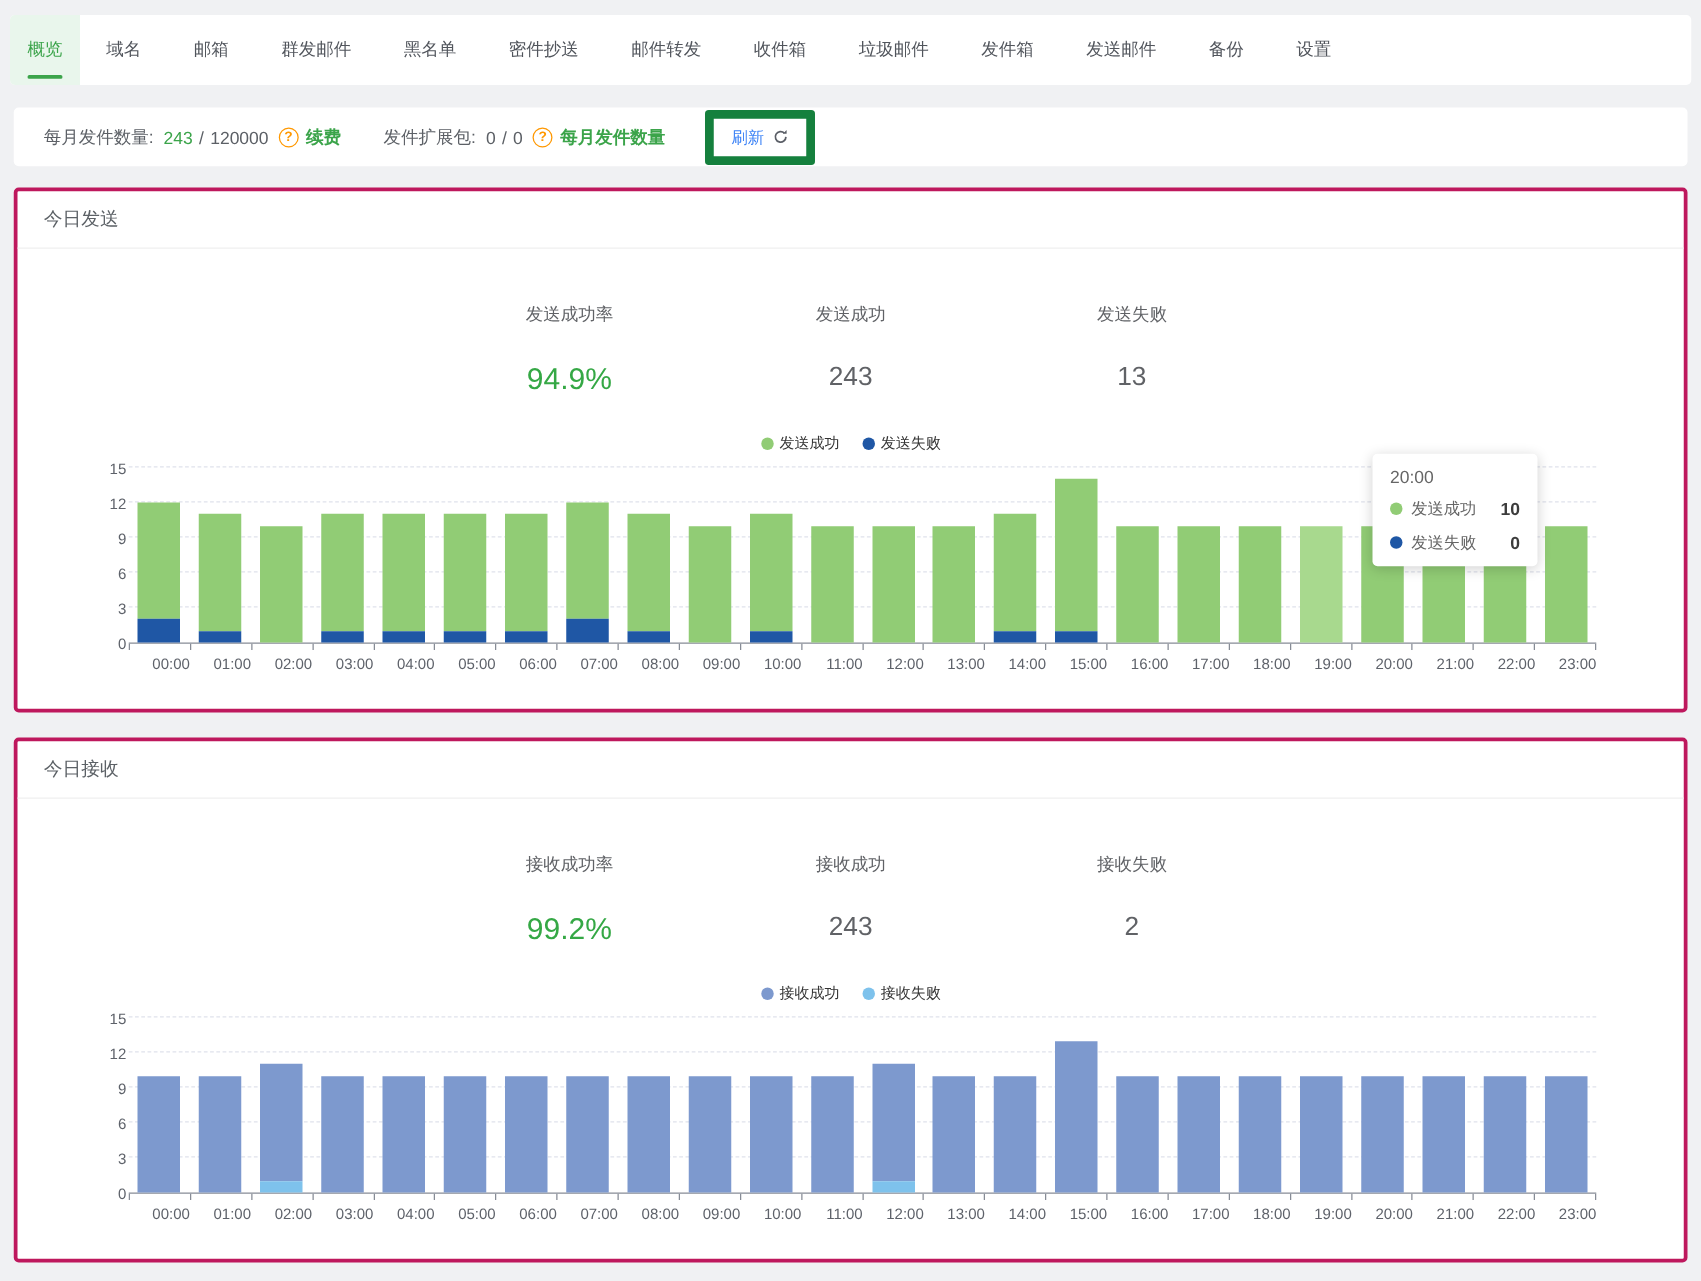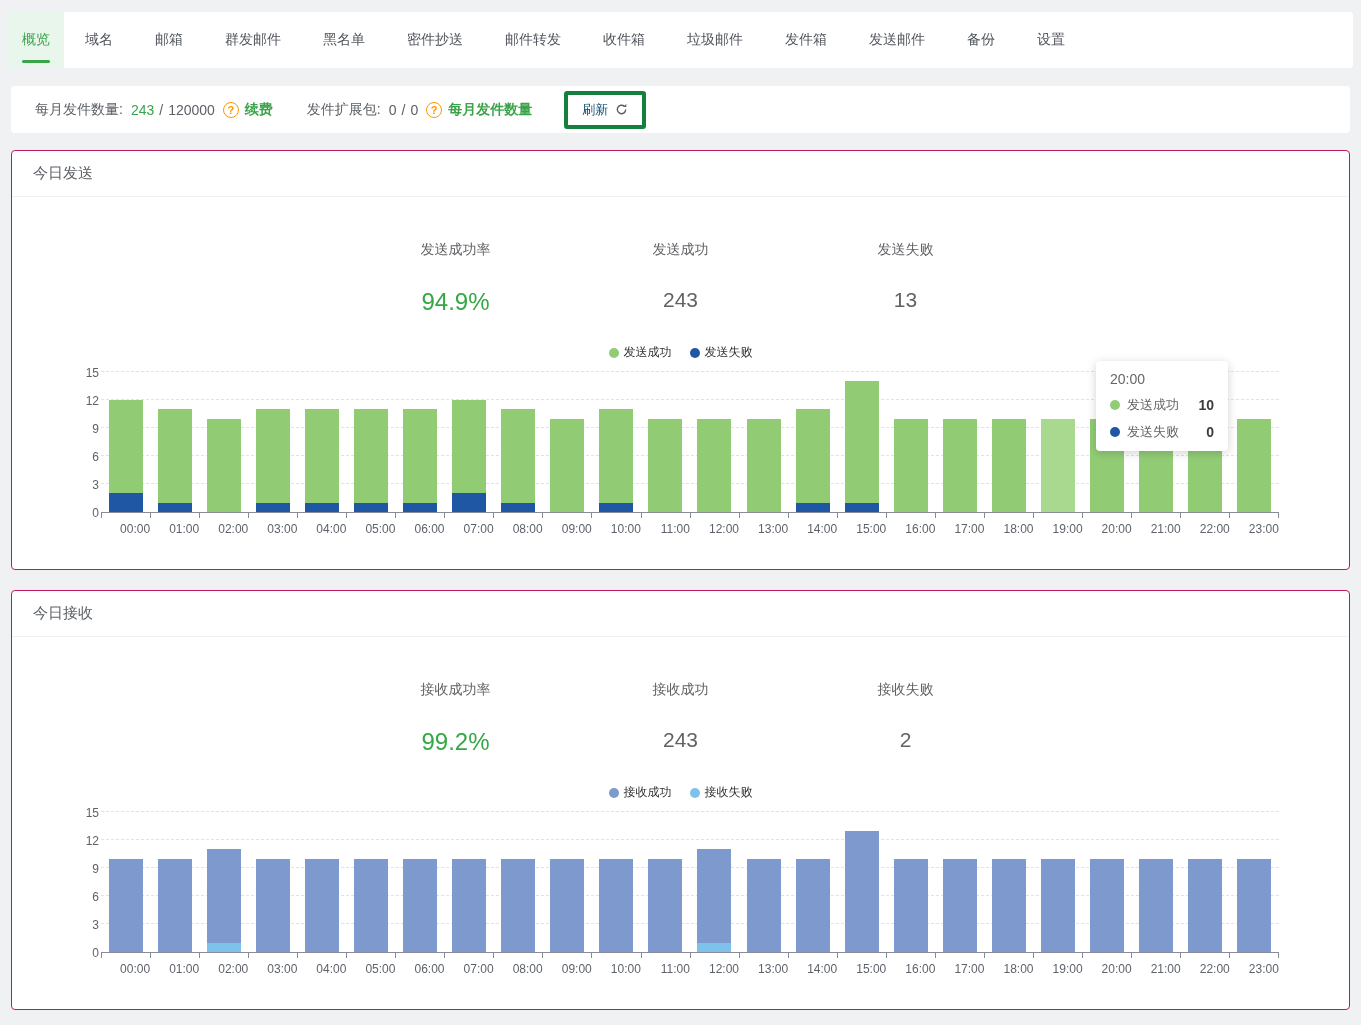--- a/index.html
+++ b/index.html
@@ -36,28 +36,28 @@
   .q-sep { margin:0 5px; color:#5c6066; }
   .q-help {
     width:16px; height:16px; border:1px solid #ff9800; border-radius:50%;
     color:#ff9800; font-size:11px; font-weight:bold;
     display:inline-flex; align-items:center; justify-content:center;
     margin:0 6px 0 8px; cursor:pointer;
   }
   .q-action { color:#3ba44a; font-weight:bold; cursor:pointer; text-decoration:none; }
   .refresh-btn {
     margin-left:32px; display:inline-flex; align-items:center; gap:7px;
-    border:4px solid #15803d; border-radius:3px; background:#fff;
-    padding:6px 14px; font-size:13px; color:#0c4a6e; cursor:pointer;
+    border:7px solid #15803d; border-radius:3px; background:#fff;
+    padding:6px 14px; font-size:13px; color:#3b82f6; cursor:pointer;
     font-family:inherit;
   }
   
   .panel {
     margin:17px 11px 0; height:420px; background:#fff; border-radius:4px;
-    border:1px solid #be185d; position:relative;
+    border:3px solid #be185d; position:relative;
   }
   .panel + .panel { margin-top:20px; }
   .panel-header {
     height:46px; display:flex; align-items:center; padding:0 21px;
     border-bottom:1px solid #f0f0f0; font-size:15px; color:#5c6166;
   }
   .stats-row { display:flex; justify-content:center; margin-top:44px; }
   .stat { width:225px; text-align:center; }
   .stat-label { font-size:14px; color:#606266; }
   .stat-value { margin-top:29px; font-size:21px; color:#606266; }

